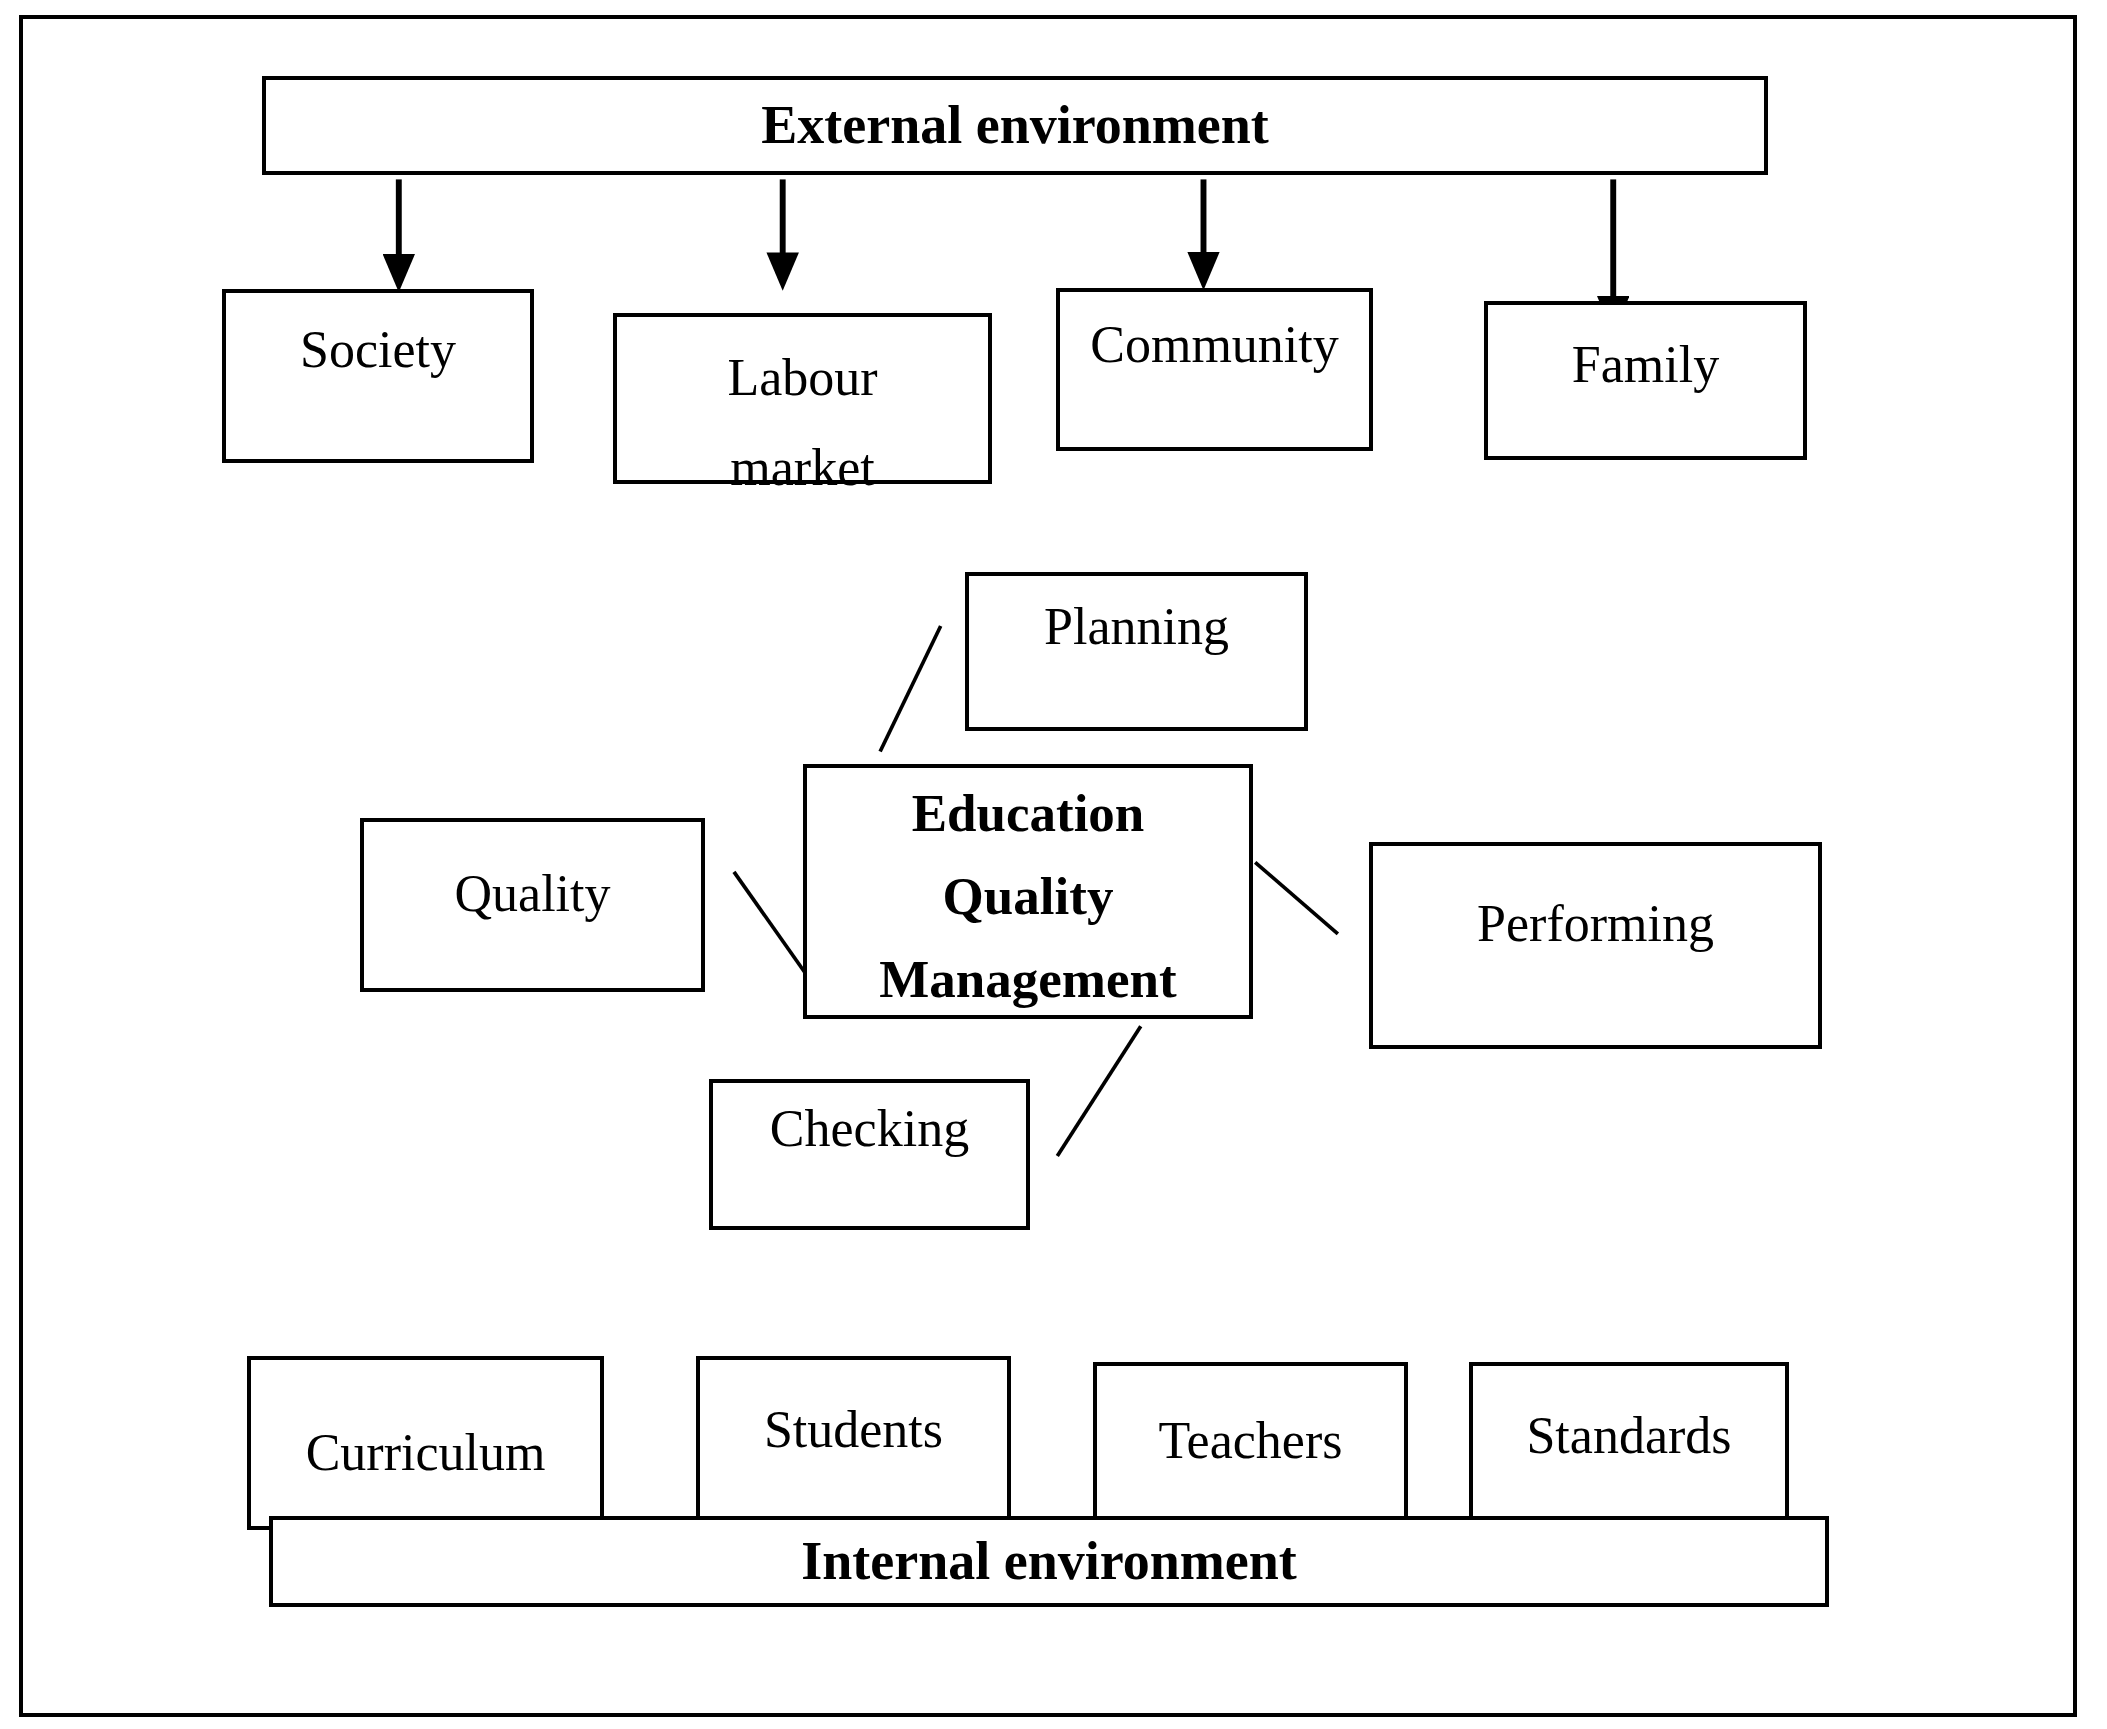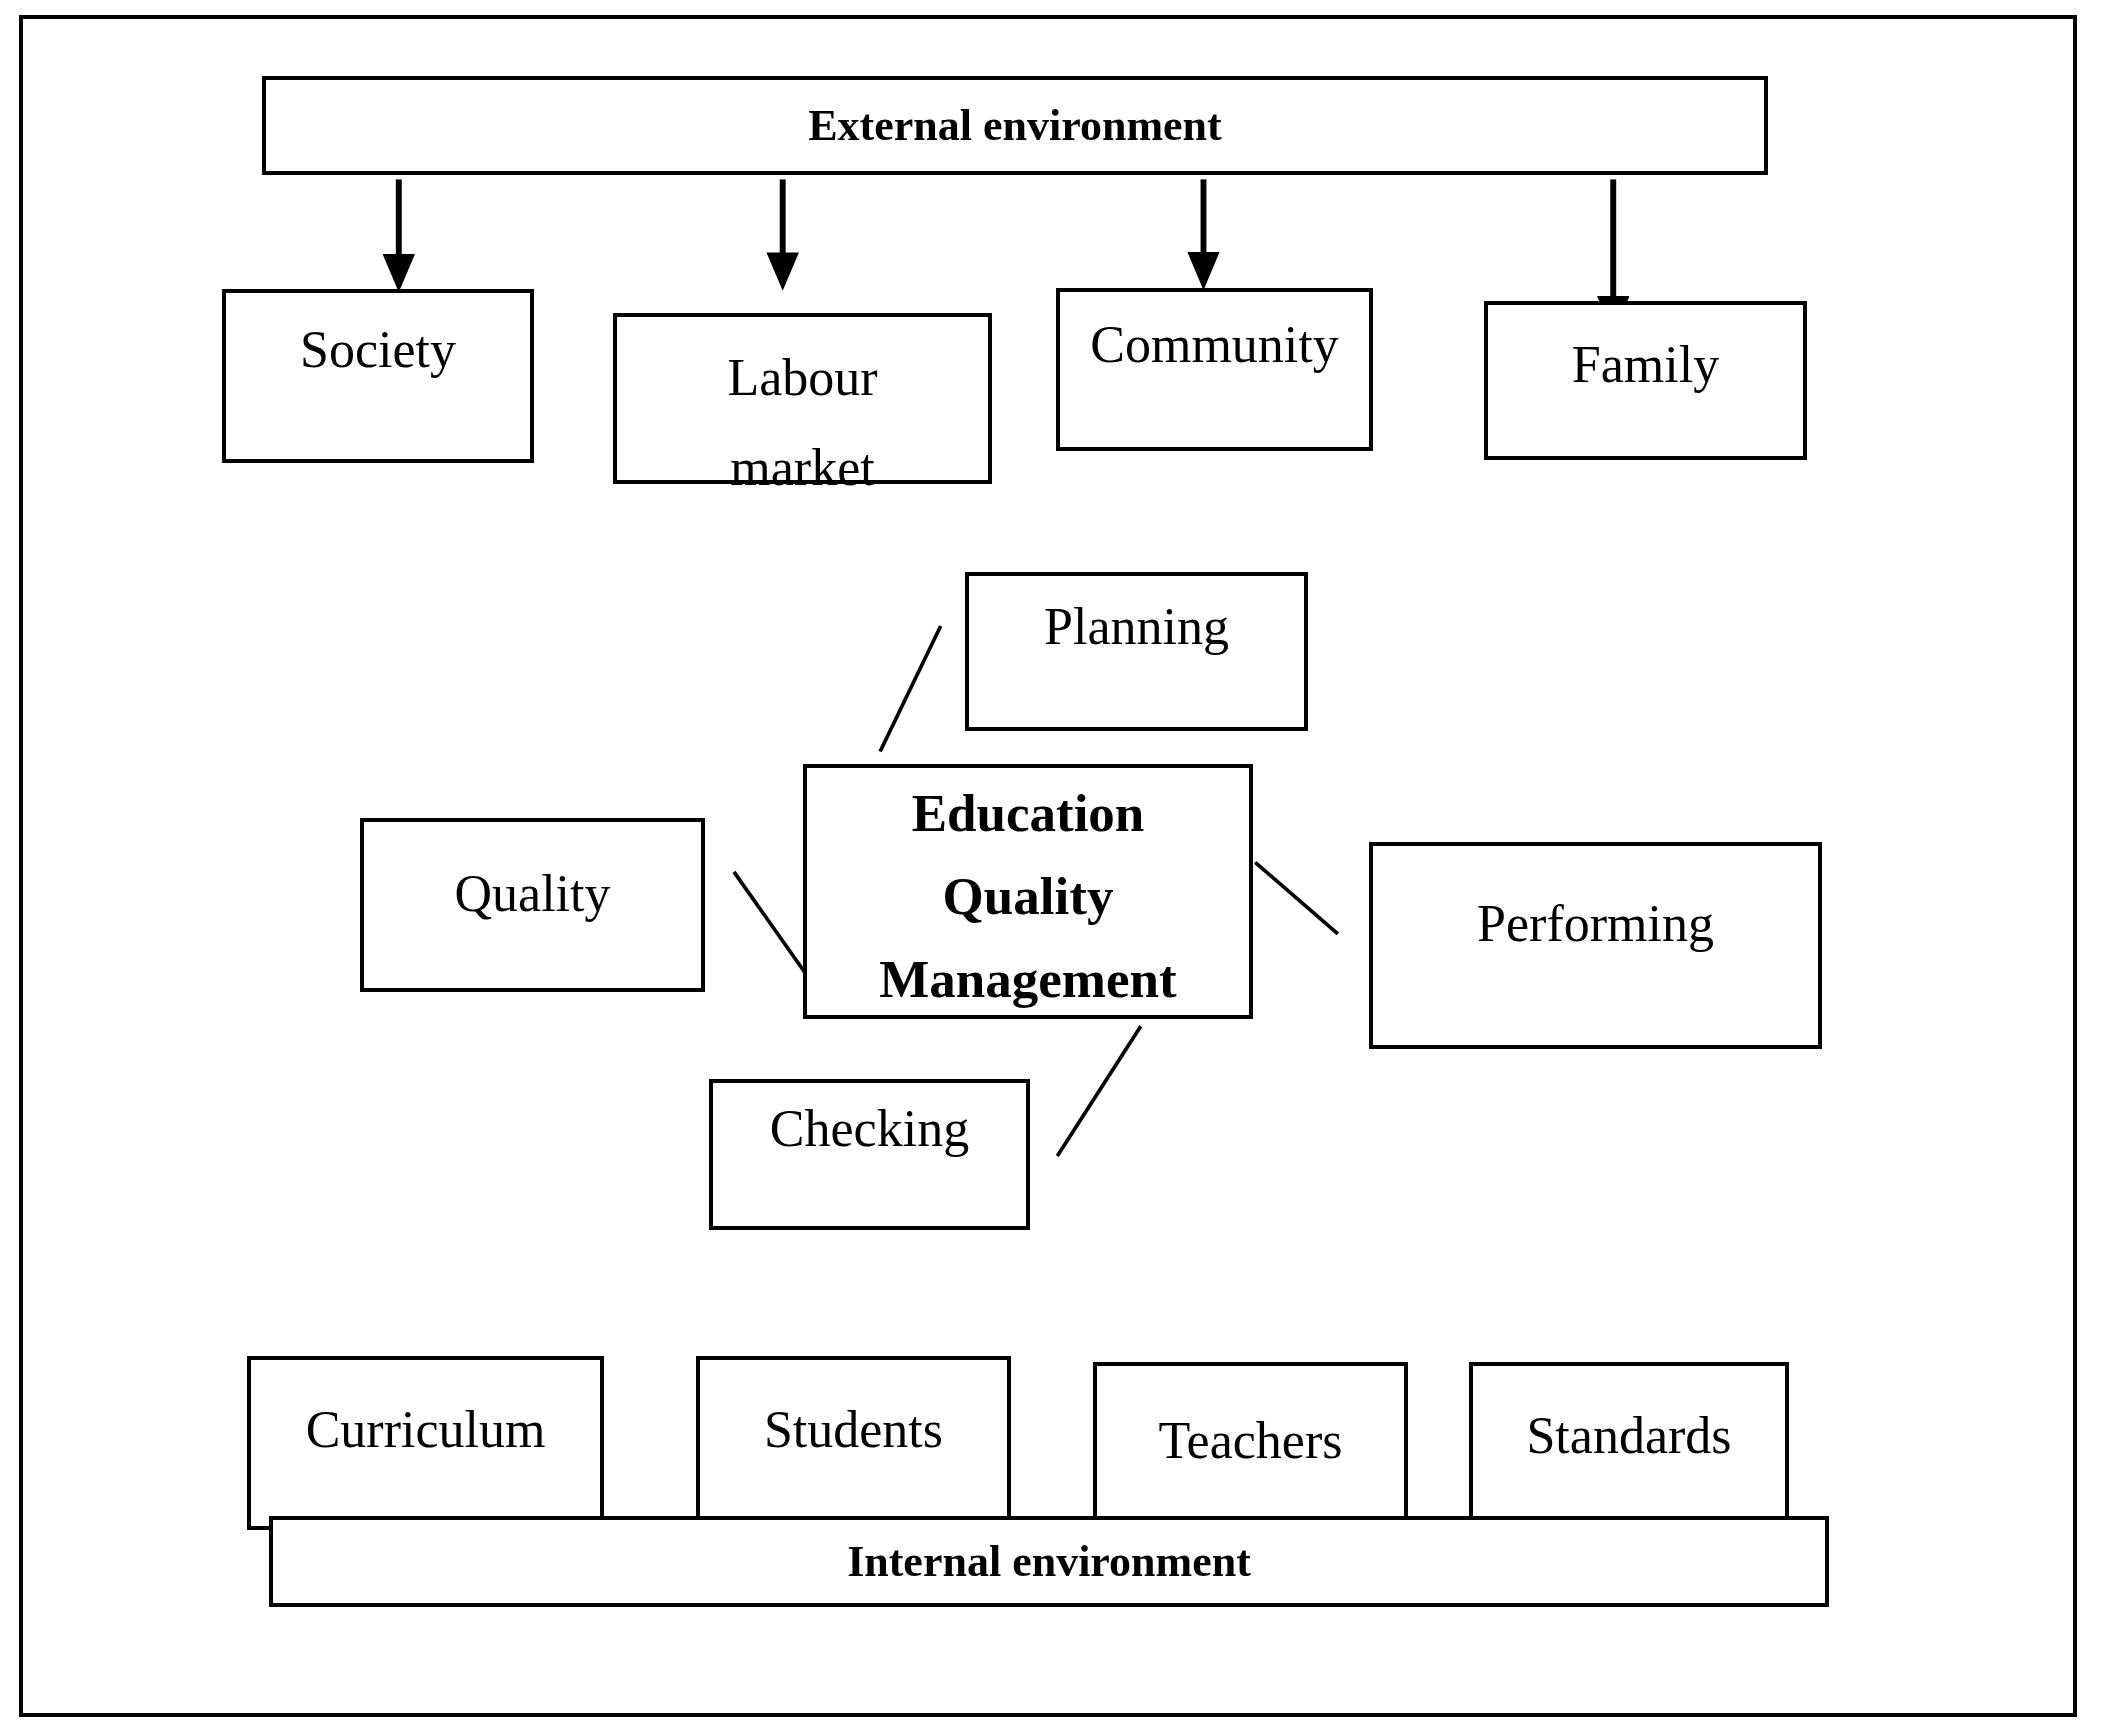--- a/index.html
+++ b/index.html
@@ -26,39 +26,39 @@
     display: flex;
     justify-content: center;
     align-items: flex-start;
     text-align: center;
     font-size: 52px;
     line-height: 1.12;
   }
   .banner {
     align-items: center;
     font-weight: bold;
-    font-size: 44px;
+    font-size: 54px;
   }
   .lbl { display: inline-block; }
   .wrap-narrow { max-width: 222px; line-height: 1.72; }
   .eqm-lbl { max-width: 336px; line-height: 83px; }
 
   
   .b-external   { left: 262px;  top: 76px;  width: 1506px; height: 99px; }
   .b-society    { left: 222px;  top: 289px;  width: 312px;  height: 174px; padding-top: 28px; justify-content: center; }
   .b-labour     { left: 613px;  top: 289px;  width: 379px;  height: 171px; padding-top: 16.2px; margin-top: 24px; }
   .b-community  { left: 1056px; top: 288px;  width: 317px;  height: 163px; padding-top: 23.6px; }
   .b-family     { left: 1484px; top: 301px;  width: 323px;  height: 159px; padding-top: 31px; }
   .b-planning   { left: 965px; top: 572px;  width: 343px;  height: 159px; padding-top: 22px; }
   .b-eqm        { left: 803px; top: 764px; width: 450px;  height: 255px; padding-top: 4.4px;
                   font-weight: bold; font-size: 53px; }
   .b-action     { left: 360px;  top: 818px; width: 345px;  height: 174px; padding-top: 43px; }
   .b-performing { left: 1369px; top: 842px; width: 453px;  height: 207px; padding-top: 49px; }
   .b-checking   { left: 709px;  top: 1079px; width: 321px;  height: 151px; padding-top: 17px; }
-  .b-curriculum { left: 247px;  top: 1356px; width: 357px;  height: 174px; padding-top: 41px; }
+  .b-curriculum { left: 247px;  top: 1356px; width: 357px;  height: 174px; padding-top: 64px; }
   .b-students   { left: 696px;  top: 1356px; width: 315px;  height: 184px; padding-top: 41px; }
   .b-teachers   { left: 1093px; top: 1362px; width: 315px;  height: 185px; padding-top: 46px; }
   .b-standards  { left: 1469px; top: 1362px; width: 320px;  height: 181px; padding-top: 41px; }
   .b-internal   { left: 269px;  top: 1516px; width: 1560px; height: 91px; }
 
   svg.overlay { position: absolute; left: 0; top: 0; width: 2108px; height: 1729px; pointer-events: none; }
   .arrow { stroke: #000000; stroke-width: 8; }
   .arrow-up { stroke: #000000; stroke-width: 7; }
   .connector { stroke: #000000; stroke-width: 5; }
 </style>

